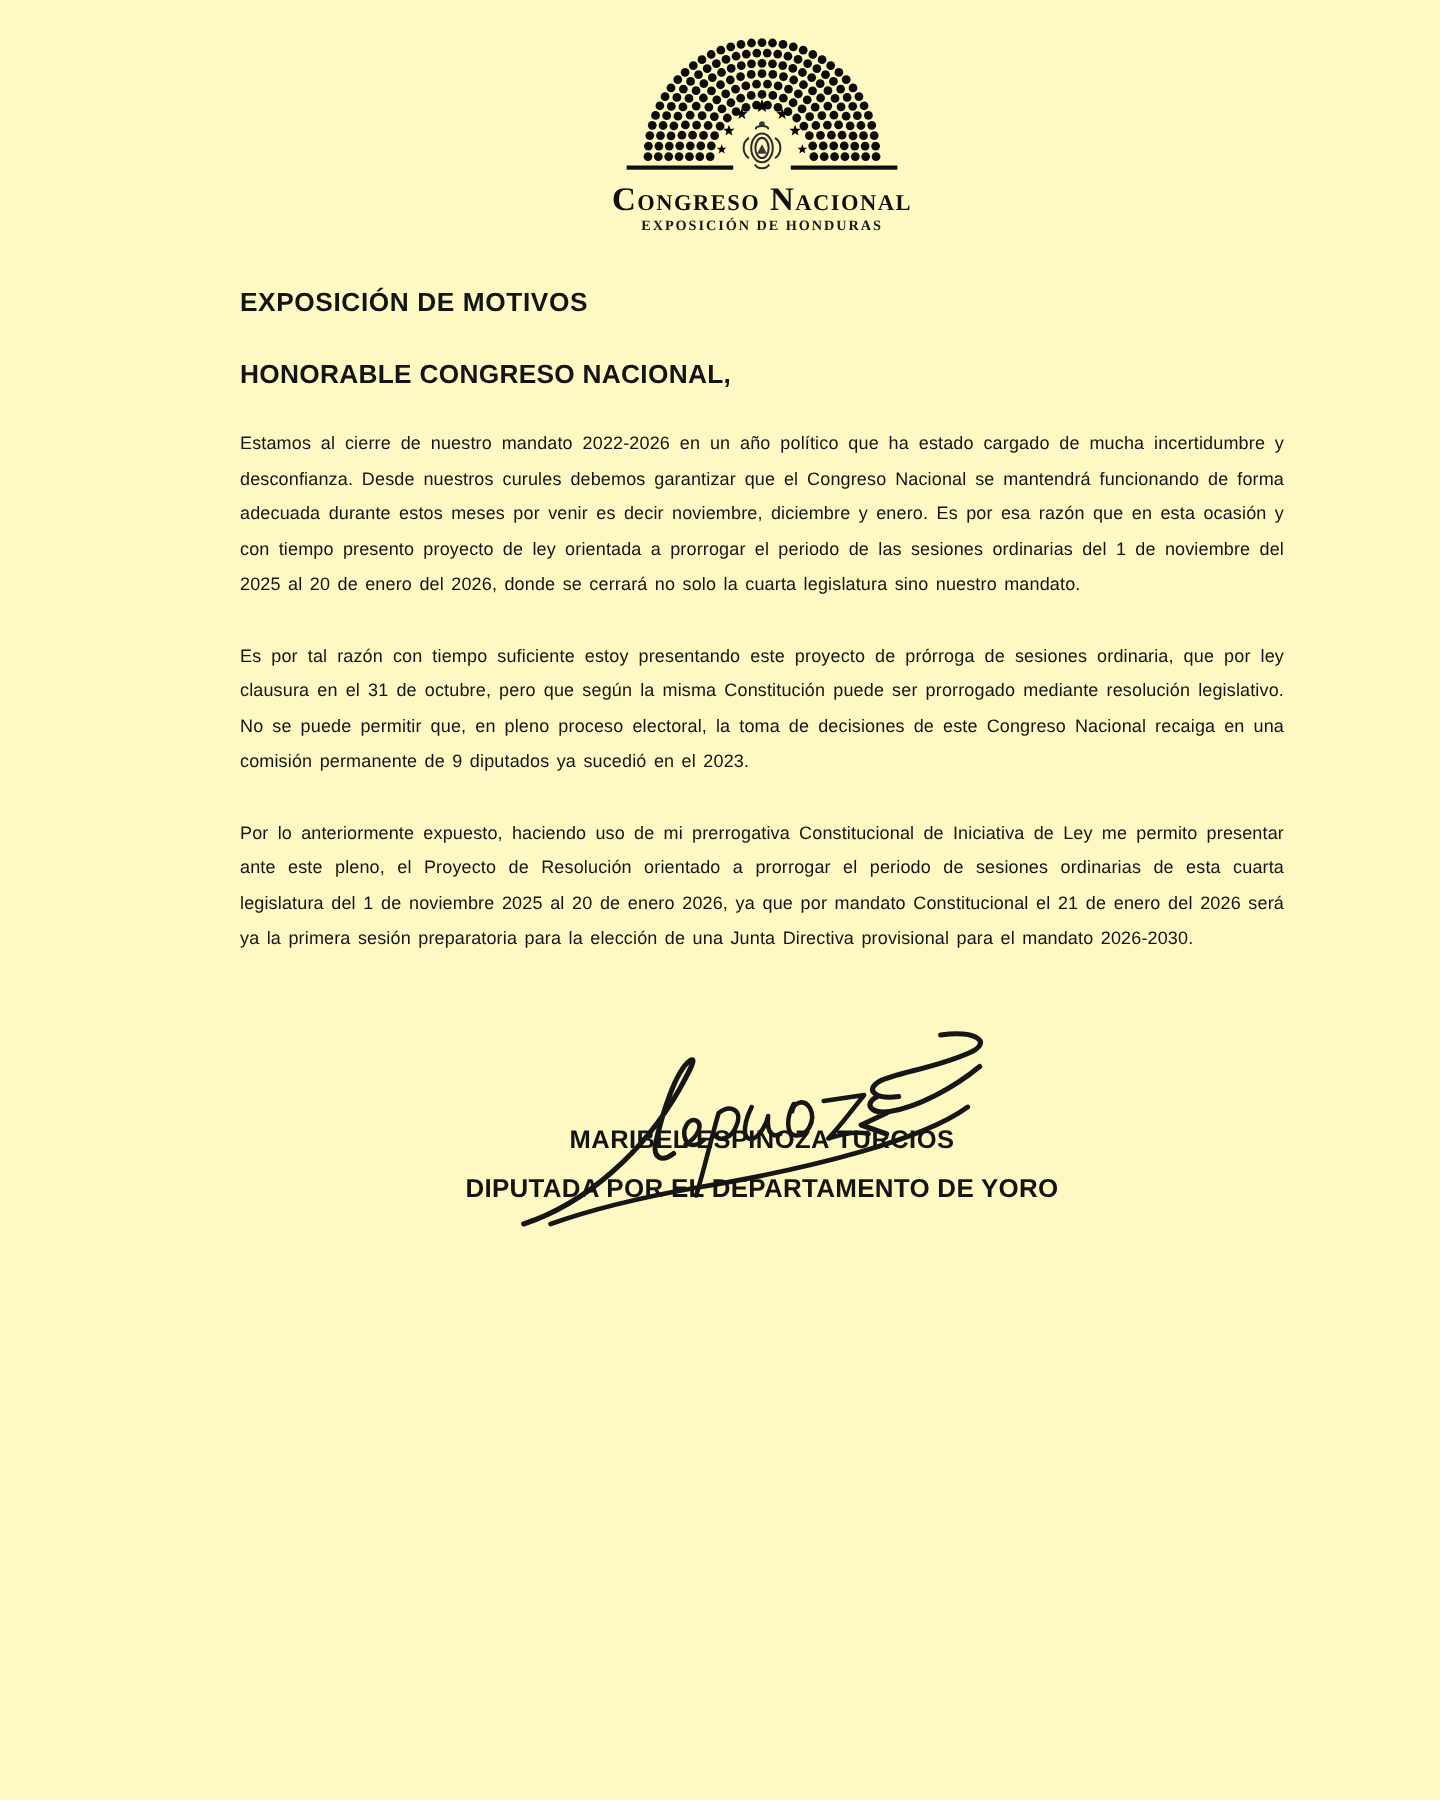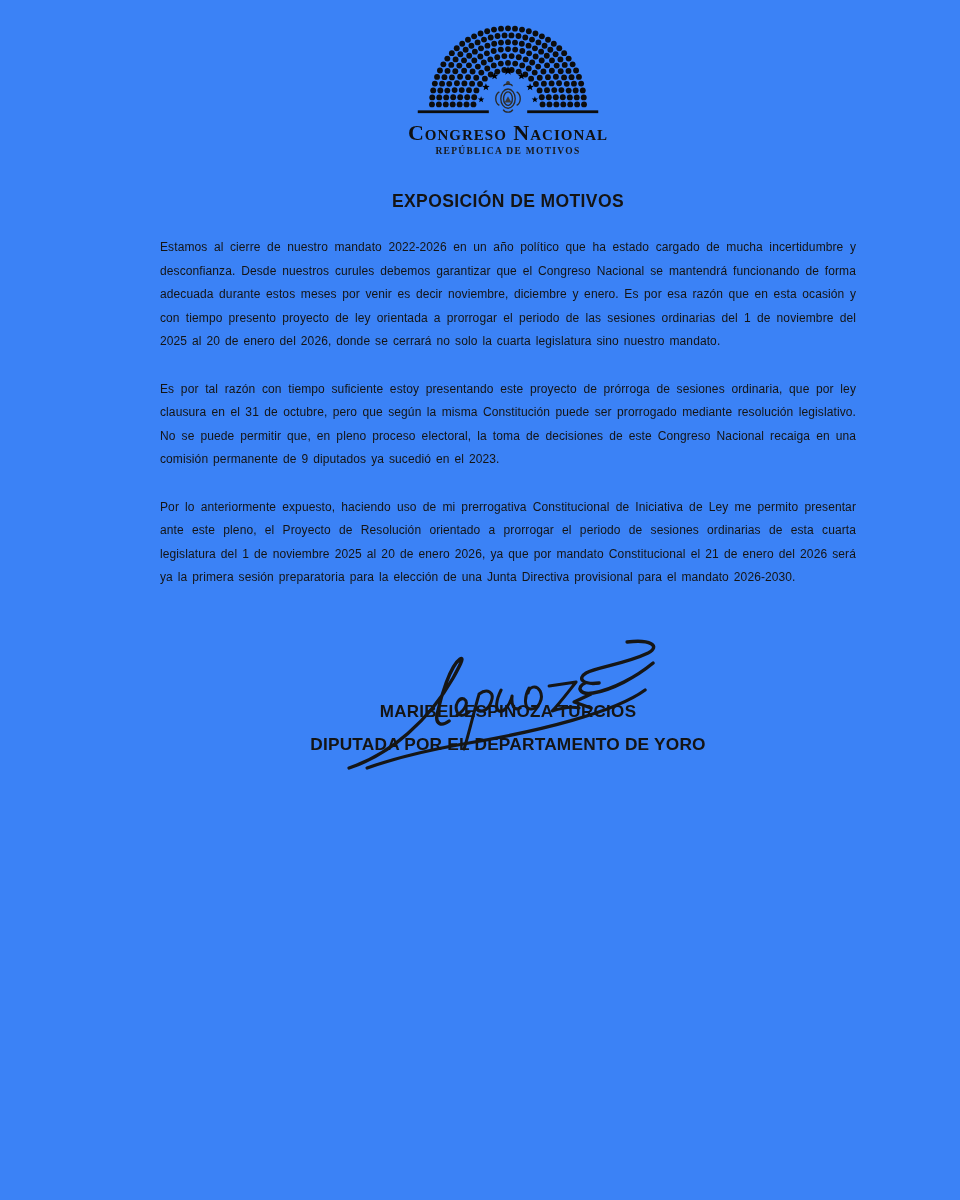--- a/index.html
+++ b/index.html
@@ -1,20 +1,20 @@
 <!DOCTYPE html>
 <html><head>
 <meta charset="utf-8">
 <style>
   html, body { margin: 0; padding: 0; background: #ffffff; }
   .sheet {
     position: relative;
     width: 960px;
     height: 1200px;
-    background: #3b82f6;
+    background: #fef9c3;
     font-family: "Liberation Sans", sans-serif;
     color: #141414;
     overflow: hidden;
   }
   .content {
     margin-left: 160px;
     width: 696px;
     padding-top: 12px;
   }
 
@@ -44,21 +44,20 @@
     font-family: "Liberation Serif", serif;
     font-weight: 700;
     font-size: 9.5px;
     letter-spacing: 1.3px;
     line-height: 12px;
     color: #181818;
   }
 
   
   .doc-heading {
-    text-align: center;
     font-weight: 700;
     font-size: 17.5px;
     letter-spacing: 0.4px;
     margin: 34px 0 0 0;
   }
   .salutation {
     font-weight: 700;
     font-size: 17.5px;
     letter-spacing: 0.2px;
     margin: 27px 0 0 0;
@@ -321,25 +320,26 @@
           <circle class="coat-fill" cx="100" cy="73.5" r="2"></circle>
           <path class="coat" d="M 96 77 C 94 74 106 74 104 77"></path>
           <ellipse class="coat" cx="100" cy="90" rx="7.5" ry="10"></ellipse>
           <ellipse class="coat" cx="100" cy="90" rx="4.6" ry="7"></ellipse>
           <path class="coat-fill" d="M 96.5 94 L 100 87.5 L 103.5 94 Z"></path>
           <path class="coat" d="M 91 83 C 86 86 86 94 91 97 M 109 83 C 114 86 114 94 109 97"></path>
           <path class="coat" d="M 95 101.5 C 97 105 103 105 105 101.5"></path>
         </g>
       </svg>
       <div class="logo-title">Congreso Nacional</div>
-      <div class="logo-subtitle">REPÚBLICA DE MOTIVOS</div>
+      <div class="logo-subtitle">EXPOSICIÓN DE HONDURAS</div>
     </div>
 
     <div class="doc-heading">EXPOSICIÓN DE MOTIVOS</div>
 
+    <div class="salutation">HONORABLE CONGRESO NACIONAL,</div>
 
     <p class="body-par">Estamos al cierre de nuestro mandato 2022-2026 en un año político que ha estado cargado de mucha incertidumbre y desconfianza. Desde nuestros curules debemos garantizar que el Congreso Nacional se mantendrá funcionando de forma adecuada durante estos meses por venir es decir noviembre, diciembre y enero.  Es por esa razón que en esta ocasión y con tiempo presento proyecto de ley orientada a prorrogar el periodo de las sesiones ordinarias del 1 de noviembre del 2025 al 20 de enero del 2026, donde se cerrará no solo la cuarta legislatura sino nuestro mandato.</p>
     <p class="body-par">Es por tal razón con tiempo suficiente estoy presentando este proyecto de prórroga de sesiones ordinaria, que por ley clausura en el 31 de octubre, pero que según la misma Constitución puede ser prorrogado mediante resolución legislativo. No se puede permitir que, en pleno proceso electoral, la toma de decisiones de este Congreso Nacional recaiga en una comisión permanente de 9 diputados ya sucedió en el 2023.</p>
     <p class="body-par">Por lo anteriormente expuesto, haciendo uso de mi prerrogativa Constitucional de Iniciativa de Ley me permito presentar ante este pleno, el Proyecto de Resolución orientado a prorrogar el periodo de sesiones ordinarias de esta cuarta legislatura del 1 de noviembre 2025 al 20 de enero 2026, ya que por mandato Constitucional el 21 de enero del 2026 será ya la primera sesión preparatoria para la elección de una Junta Directiva provisional para el mandato 2026-2030.</p>
 
     <div class="signature-block">
       <p class="sig-name">MARIBEL ESPINOZA TURCIOS</p>
       <p class="sig-title">DIPUTADA POR EL DEPARTAMENTO DE YORO</p>
       <svg class="signature-ink" viewBox="0 0 330 150">
         <path stroke-width="3.4" d="M 16 136 C 58 122 96 88 120 46 C 126 35 132 24 127 27 C 117 34 108 64 104 82 C 102 92 108 95 116 89"></path>

